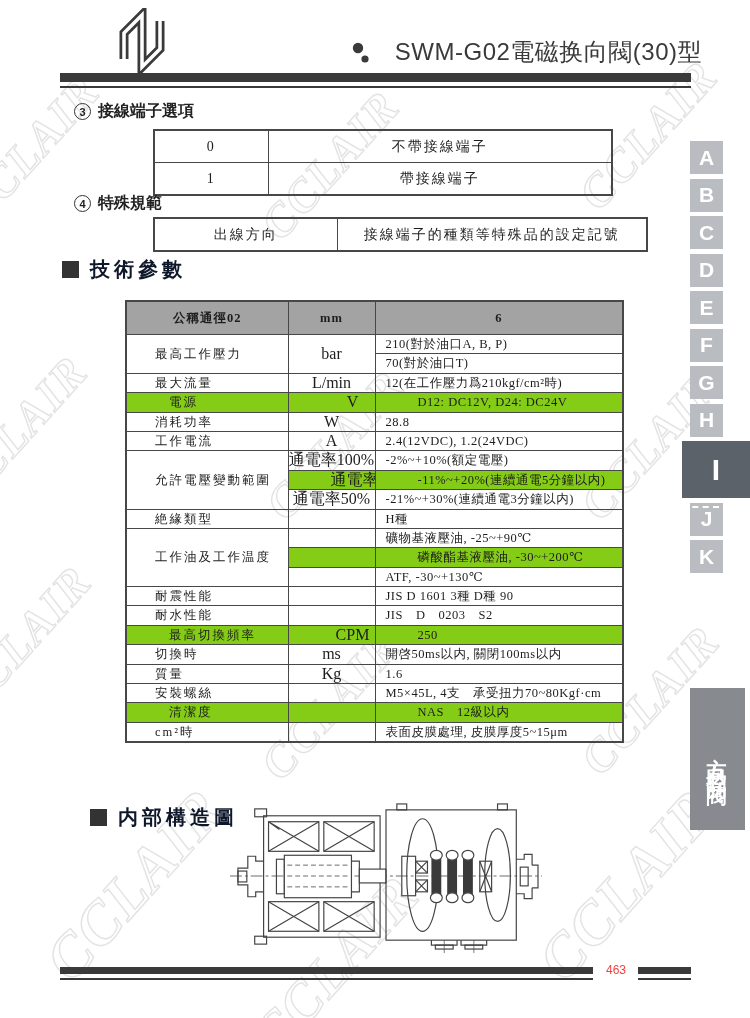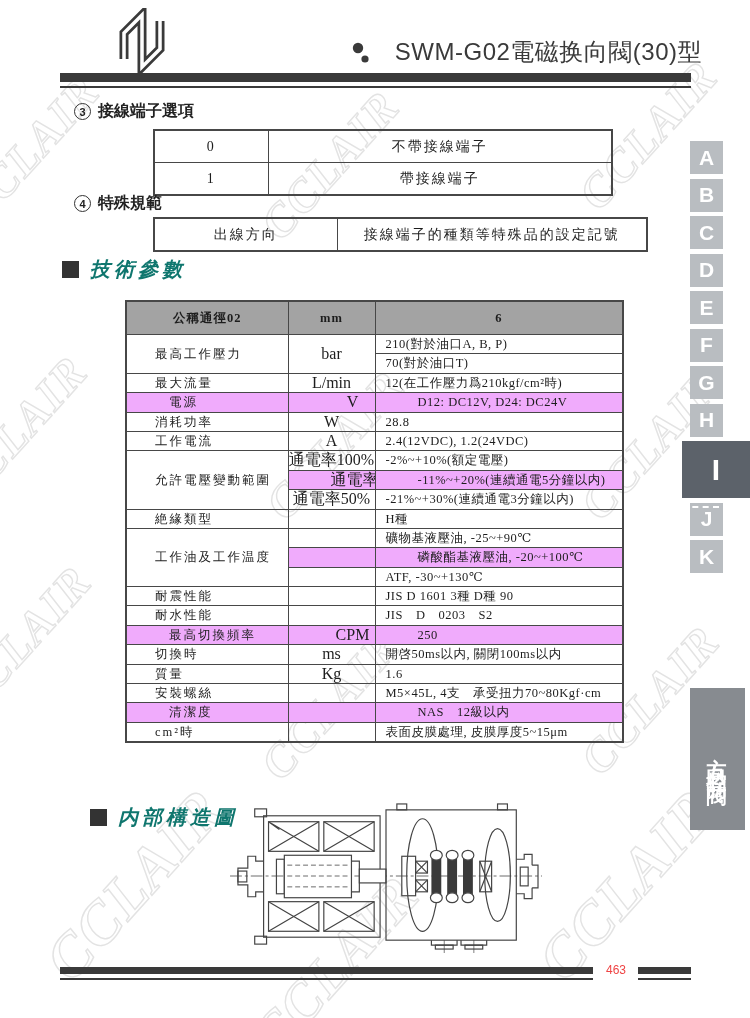--- a/index.html
+++ b/index.html
@@ -16,37 +16,37 @@
   .title-row{position:absolute;top:36px;right:48px;display:flex;align-items:center;gap:24px;z-index:2;}
   .title-row h1{margin:0;font-size:24px;font-weight:500;color:#3a3a3a;letter-spacing:0.5px;}
   .rule-thick{position:absolute;left:60px;top:73px;width:631px;height:9px;background:#3a3a3a;z-index:2;}
   .rule-thin{position:absolute;left:60px;top:86px;width:631px;height:2px;background:#3a3a3a;z-index:2;}
   
   .num-heading{position:absolute;display:flex;align-items:center;gap:7px;
                font-size:16px;font-weight:700;color:#222;z-index:2;}
   .circle-num{display:inline-flex;align-items:center;justify-content:center;
               width:17px;height:17px;border:1.4px solid #333;border-radius:50%;
               font-size:11px;font-weight:700;box-sizing:border-box;}
-  .sq-heading{position:absolute;font-size:20px;font-weight:700;color:#0f766e;
-              letter-spacing:4px;z-index:2;display:flex;align-items:center;font-style:italic;}
+  .sq-heading{position:absolute;font-size:20px;font-weight:700;color:#0f172a;
+              letter-spacing:4px;z-index:2;display:flex;align-items:center;}
   .sq-heading .square{display:inline-block;width:17px;height:17px;background:#333;
               margin-right:11px;}
   
   table{border-collapse:collapse;position:absolute;z-index:1;table-layout:fixed;
         font-family:"Liberation Serif","DejaVu Serif",serif;color:#1d1d1d;}
   table,td{border:1px solid #474747;}
   table{border-width:2px;}
   .mini td{height:29px;text-align:center;font-size:14px;letter-spacing:2px;}
   .t-terminal{left:153px;top:129px;width:460px;}
   .t-special{left:153px;top:217px;width:495px;}
   .t-tech{left:125px;top:300px;width:497px;font-size:12.5px;}
   .t-tech td{height:18.4px;padding:0;line-height:1.15;white-space:nowrap;overflow:hidden;}
   .t-tech tr.head td{height:32px;background:#a3a3a3;font-weight:700;text-align:center;
                      letter-spacing:1px;}
-  .t-tech tr.shade td{background:#f0abfc;padding-left:42px;}
+  .t-tech tr.shade td{background:#84cc16;padding-left:42px;}
   .t-tech td.label{text-align:left;padding-left:28px;letter-spacing:2px;}
   .t-tech td.unit{text-align:center;font-size:16px;letter-spacing:0;}
   .t-tech td.val{text-align:left;padding-left:10px;letter-spacing:0.5px;}
   
   .sidebar-tabs{position:absolute;left:690px;top:141px;width:60px;z-index:3;}
   .tab{width:33px;height:33px;margin-bottom:4.5px;background:#b9bdc1;color:#fff;
        display:flex;align-items:center;justify-content:center;
        font-size:21px;font-weight:700;}
   .tab.active{width:68px;height:57px;margin-left:-8px;background:#5c626a;font-size:30px;}
   .tab-dashes{position:absolute;left:682px;top:506px;width:68px;height:0;
@@ -203,21 +203,21 @@
           <td class="unit"></td>
           <td class="val">H種</td>
         </tr>
         <tr>
           <td class="label" rowspan="3">工作油及工作温度</td>
           <td class="unit"></td>
           <td class="val">礦物基液壓油,  -25~+90℃</td>
         </tr>
         <tr class="shade">
           <td class="unit"></td>
-          <td class="val">磷酸酯基液壓油,  -20~+100℃</td>
+          <td class="val">磷酸酯基液壓油,  -30~+200℃</td>
         </tr>
         <tr>
           <td class="unit"></td>
           <td class="val">ATF,  -30~+130℃</td>
         </tr>
         <tr>
           <td class="label">耐震性能</td>
           <td class="unit"></td>
           <td class="val">JIS D 1601 3種 D種 90</td>
         </tr>

